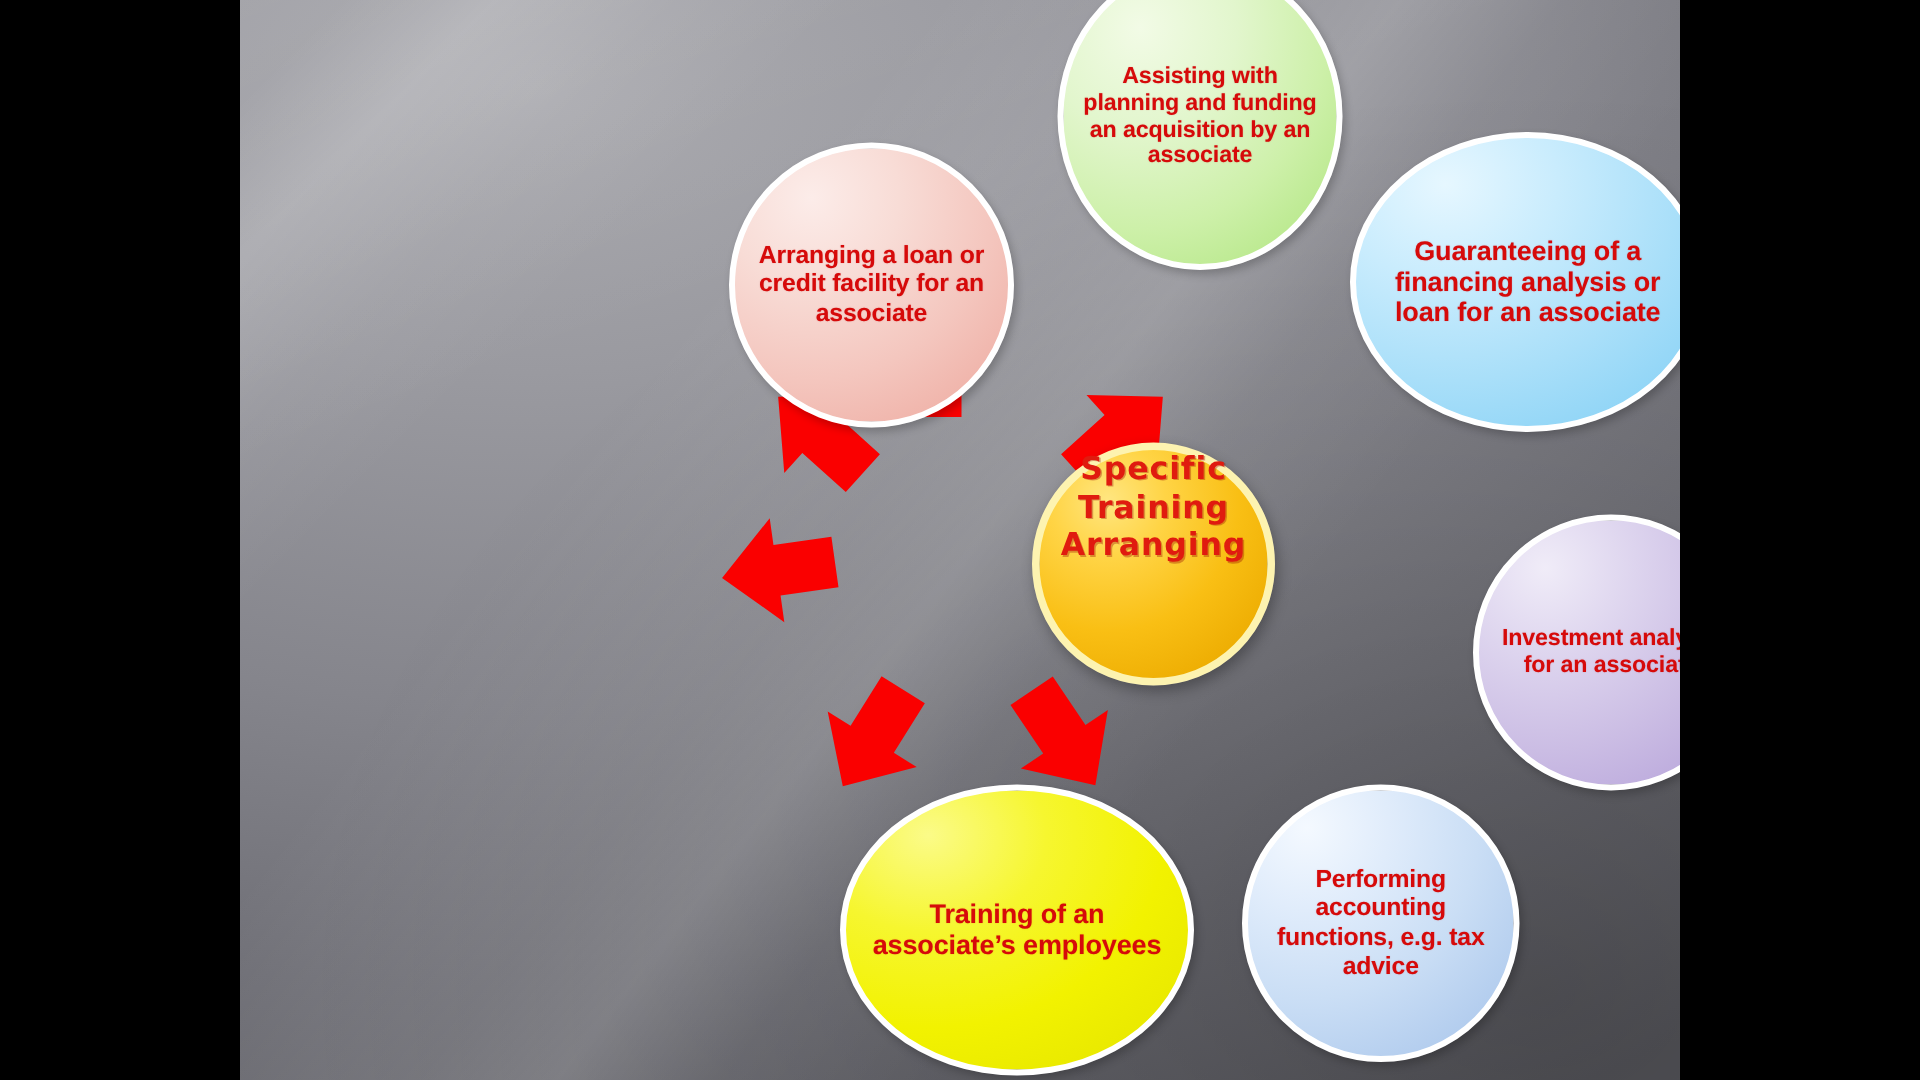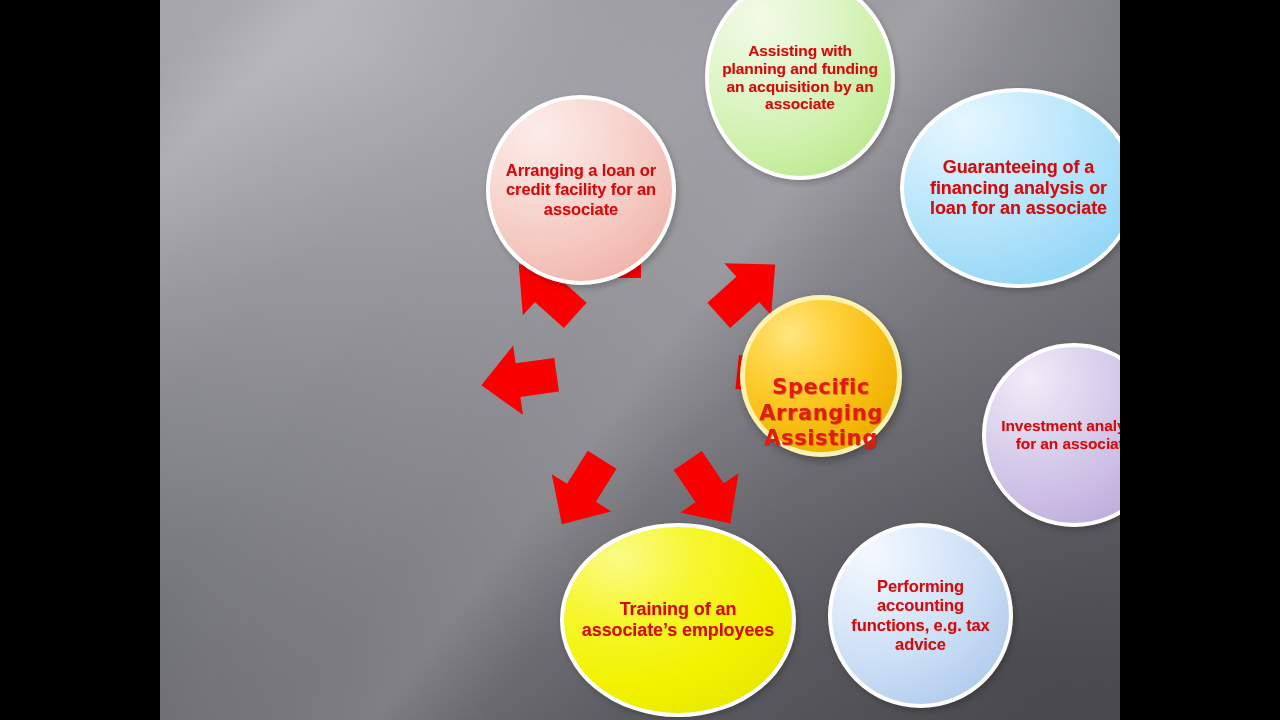--- a/index.html
+++ b/index.html
@@ -146,31 +146,31 @@
   #b-topleft {
     left: 326px; top: 95px; width: 190px; height: 190px;
     background: radial-gradient(115% 115% at 28% 18%,
       #fcece9 0%, #f8dcd6 28%, #f4c6be 58%, #efb0a6 84%, #ecaaa0 100%);
   }
   #b-topleft .txt { font-size: 16.5px; text-align: center; }
 
   
   #hub {
     position: absolute;
-    left: 580px; top: 295px;
+    left: 528px; top: 295px;
     width: 162px; height: 162px;
     border-radius: 50%;
     z-index: 20;
     border: 5px solid #fdf3b0;
     box-sizing: border-box;
     background: radial-gradient(115% 115% at 30% 22%,
       #ffe680 0%, #ffd445 22%, #f9bf14 50%, #ecab00 78%, #e09e00 100%);
     box-shadow: 2px 4px 9px rgba(0,0,0,0.30);
     display: flex;
-    align-items: flex-end;
+    align-items: flex-start;
     justify-content: center;
   }
   #hub .hub-txt {
     color: #e01b0f;
     font-family: "DejaVu Sans", sans-serif;
     font-weight: bold;
     font-size: 21px;
     line-height: 1.22;
     text-align: center;
     letter-spacing: 0.6px;
@@ -247,22 +247,22 @@
     </div>
 
 
     <div class="bubble" id="b-topleft">
       <span class="txt">Arranging a loan or credit facility for an associate</span>
     </div>
 
     <div id="hub">
       <div class="hub-txt">
         <div>Specific</div>
+        <div>Training</div>
         <div>Arranging</div>
-        <div>Assisting</div>
       </div>
     </div>
 
   </div>
 
   <div class="bar left"></div>
   <div class="bar right"></div>
 
 </div>
 

